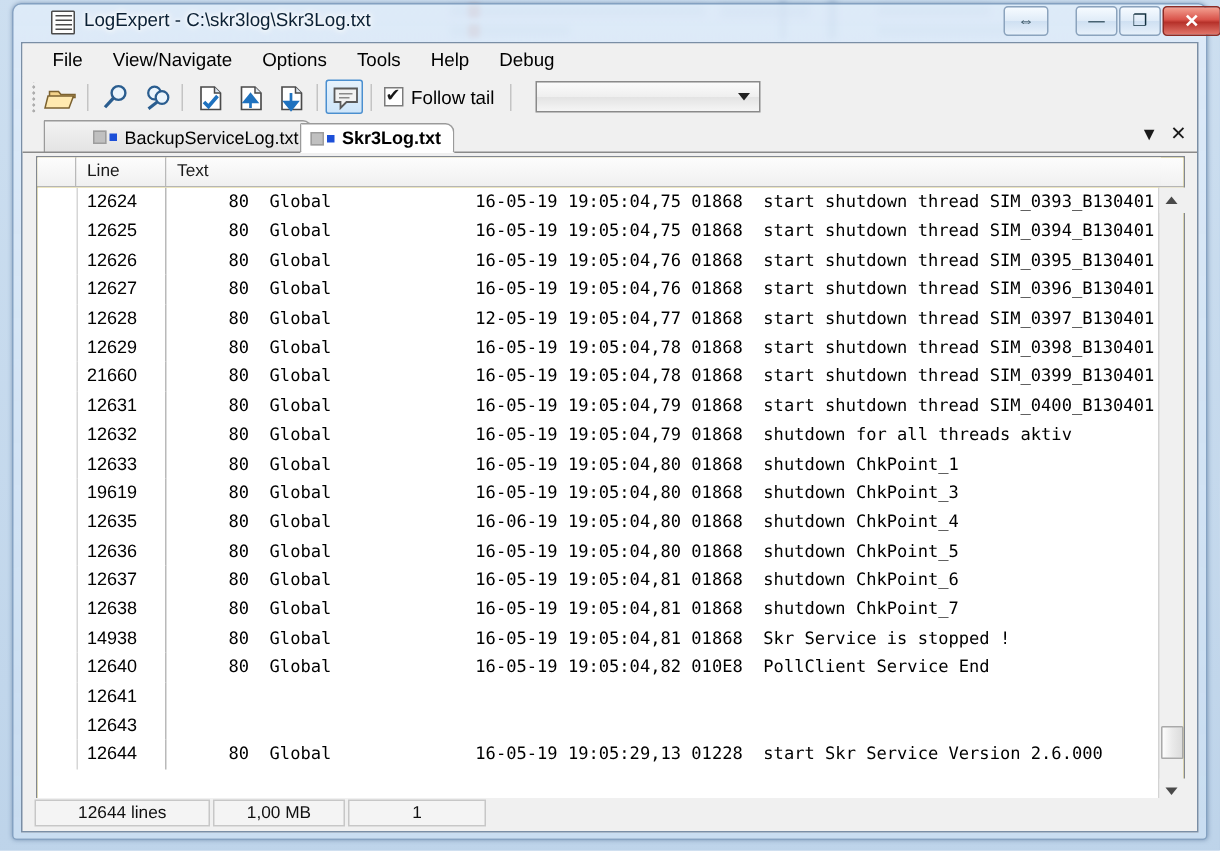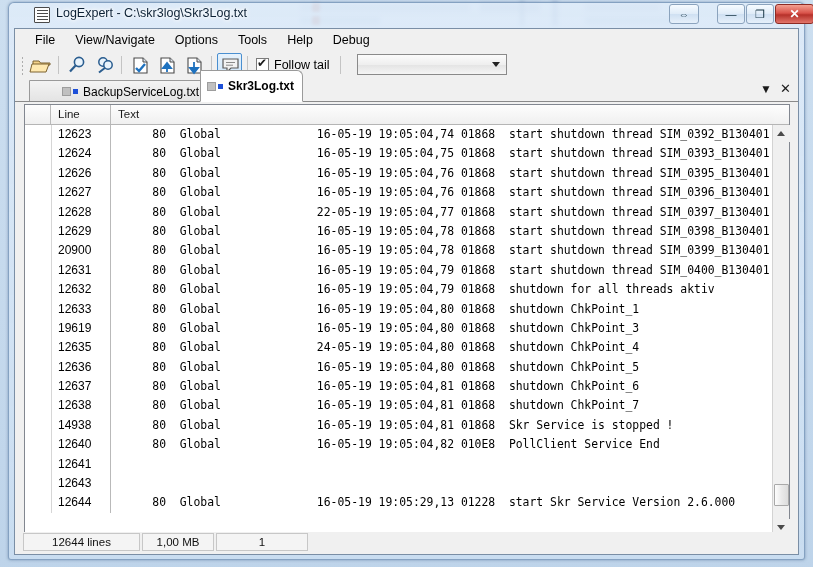--- a/index.html
+++ b/index.html
@@ -174,21 +174,21 @@
     border: 1px solid #9a9a9a; border-bottom: none;
     display: flex; align-items: center; padding: 0 8px 0 6px;
     font-size: 12px; color: #000; cursor: pointer;
     white-space: nowrap;
     border-radius: 1px 6px 0 0;
     transform: skewX(0deg);
   }
   .tab.selected {
     background: #ffffff;
     font-weight: bold;
-    height: 32px;
+    height: 20px;
     z-index: 3;
     border-bottom: 1px solid #fff;
   }
   .tab-ico {
     width: 9px; height: 9px; background: #c0c0c0; border: 1px solid #9d9d9d;
     margin-right: 2px; flex: 0 0 auto;
   }
   .tab-dot {
     width: 5px; height: 5px; background: #1c4fd8; margin-right: 5px; flex: 0 0 auto;
   }
@@ -280,21 +280,21 @@
     display: flex; align-items: center;
   }
   .status-panel {
     height: 18px; margin-right: 2px;
     border: 1px solid #c7c7c7;
     background: #f4f4f4;
     font-size: 11.5px; color: #101010;
     display: flex; align-items: center; justify-content: center;
   }
   #status-lines { width: 117px; margin-left: 6px; }
-  #status-size  { width: 72px; }
+  #status-size  { width: 88px; }
   #status-num   { width: 92px; }
   #status-fill  { flex: 1; border: none; background: transparent; }
 
   
   .ico { position: absolute; left: 0; top: 0; width: 25px; height: 23px; }
 </style>
 </head>
 <body>
 
 <div id="glass-bg">
@@ -436,32 +436,32 @@
 
     <div id="grid-outer">
 
       <div id="grid-head">
         <div class="col-head" id="head-sel"></div>
         <div class="col-head" id="head-line">Line</div>
         <div class="col-head" id="head-text">Text</div>
       </div>
 
       <div id="grid-body">
-          <div class="row"><div class="cell-sel"></div><div class="cell-line">12623</div><div class="cell-text">     80  Global              16-05-19 19:05:04,74 01868  start shutdown thread SIM_0392_B130401</div></div>
           <div class="row"><div class="cell-sel"></div><div class="cell-line">12624</div><div class="cell-text">     80  Global              16-05-19 19:05:04,75 01868  start shutdown thread SIM_0393_B130401</div></div>
+          <div class="row"><div class="cell-sel"></div><div class="cell-line">12625</div><div class="cell-text">     80  Global              16-05-19 19:05:04,75 01868  start shutdown thread SIM_0394_B130401</div></div>
           <div class="row"><div class="cell-sel"></div><div class="cell-line">12626</div><div class="cell-text">     80  Global              16-05-19 19:05:04,76 01868  start shutdown thread SIM_0395_B130401</div></div>
           <div class="row"><div class="cell-sel"></div><div class="cell-line">12627</div><div class="cell-text">     80  Global              16-05-19 19:05:04,76 01868  start shutdown thread SIM_0396_B130401</div></div>
-          <div class="row"><div class="cell-sel"></div><div class="cell-line">12628</div><div class="cell-text">     80  Global              22-05-19 19:05:04,77 01868  start shutdown thread SIM_0397_B130401</div></div>
+          <div class="row"><div class="cell-sel"></div><div class="cell-line">12628</div><div class="cell-text">     80  Global              12-05-19 19:05:04,77 01868  start shutdown thread SIM_0397_B130401</div></div>
           <div class="row"><div class="cell-sel"></div><div class="cell-line">12629</div><div class="cell-text">     80  Global              16-05-19 19:05:04,78 01868  start shutdown thread SIM_0398_B130401</div></div>
-          <div class="row"><div class="cell-sel"></div><div class="cell-line">20900</div><div class="cell-text">     80  Global              16-05-19 19:05:04,78 01868  start shutdown thread SIM_0399_B130401</div></div>
+          <div class="row"><div class="cell-sel"></div><div class="cell-line">21660</div><div class="cell-text">     80  Global              16-05-19 19:05:04,78 01868  start shutdown thread SIM_0399_B130401</div></div>
           <div class="row"><div class="cell-sel"></div><div class="cell-line">12631</div><div class="cell-text">     80  Global              16-05-19 19:05:04,79 01868  start shutdown thread SIM_0400_B130401</div></div>
           <div class="row"><div class="cell-sel"></div><div class="cell-line">12632</div><div class="cell-text">     80  Global              16-05-19 19:05:04,79 01868  shutdown for all threads aktiv</div></div>
           <div class="row"><div class="cell-sel"></div><div class="cell-line">12633</div><div class="cell-text">     80  Global              16-05-19 19:05:04,80 01868  shutdown ChkPoint_1</div></div>
           <div class="row"><div class="cell-sel"></div><div class="cell-line">19619</div><div class="cell-text">     80  Global              16-05-19 19:05:04,80 01868  shutdown ChkPoint_3</div></div>
-          <div class="row"><div class="cell-sel"></div><div class="cell-line">12635</div><div class="cell-text">     80  Global              24-05-19 19:05:04,80 01868  shutdown ChkPoint_4</div></div>
+          <div class="row"><div class="cell-sel"></div><div class="cell-line">12635</div><div class="cell-text">     80  Global              16-06-19 19:05:04,80 01868  shutdown ChkPoint_4</div></div>
           <div class="row"><div class="cell-sel"></div><div class="cell-line">12636</div><div class="cell-text">     80  Global              16-05-19 19:05:04,80 01868  shutdown ChkPoint_5</div></div>
           <div class="row"><div class="cell-sel"></div><div class="cell-line">12637</div><div class="cell-text">     80  Global              16-05-19 19:05:04,81 01868  shutdown ChkPoint_6</div></div>
           <div class="row"><div class="cell-sel"></div><div class="cell-line">12638</div><div class="cell-text">     80  Global              16-05-19 19:05:04,81 01868  shutdown ChkPoint_7</div></div>
           <div class="row"><div class="cell-sel"></div><div class="cell-line">14938</div><div class="cell-text">     80  Global              16-05-19 19:05:04,81 01868  Skr Service is stopped !</div></div>
           <div class="row"><div class="cell-sel"></div><div class="cell-line">12640</div><div class="cell-text">     80  Global              16-05-19 19:05:04,82 010E8  PollClient Service End</div></div>
           <div class="row"><div class="cell-sel"></div><div class="cell-line">12641</div><div class="cell-text"></div></div>
           <div class="row"><div class="cell-sel"></div><div class="cell-line">12643</div><div class="cell-text"></div></div>
           <div class="row"><div class="cell-sel"></div><div class="cell-line">12644</div><div class="cell-text">     80  Global              16-05-19 19:05:29,13 01228  start Skr Service Version 2.6.000</div></div>
         </div>
 

